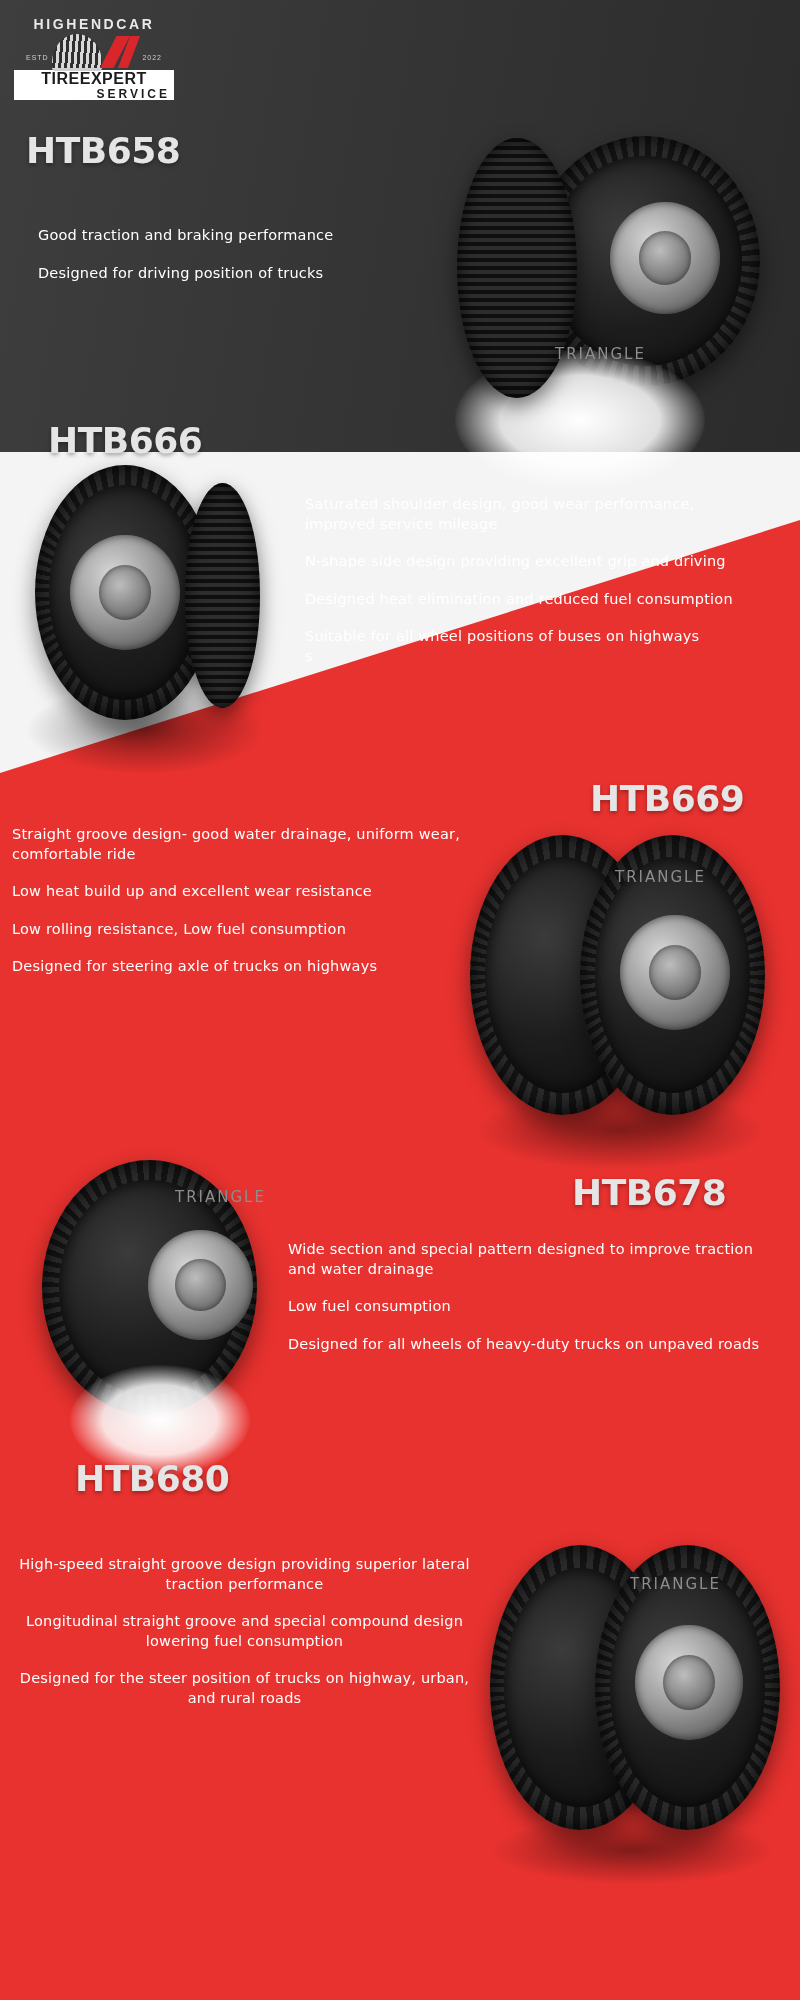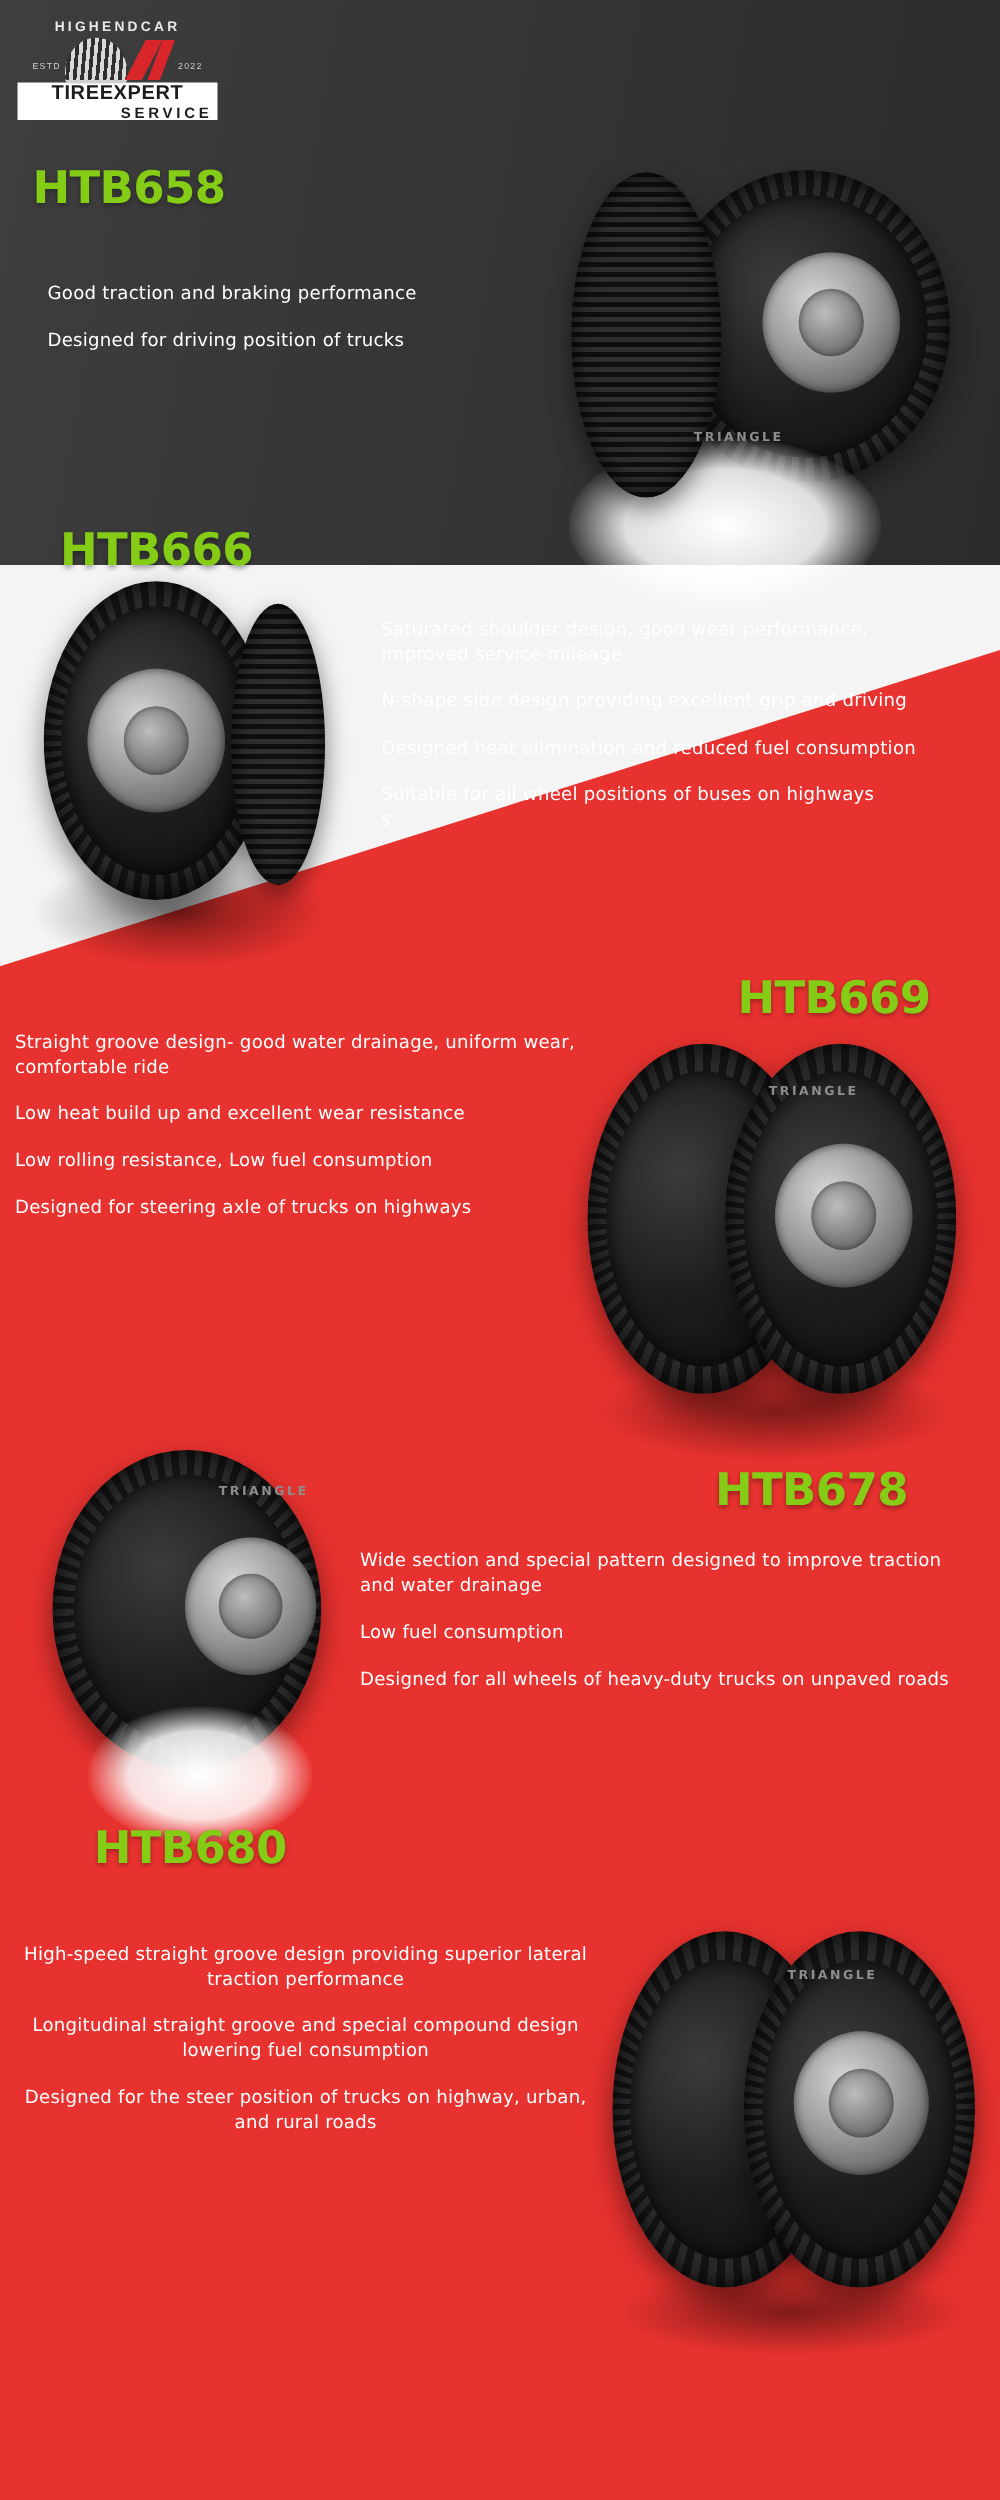--- a/index.html
+++ b/index.html
@@ -49,21 +49,21 @@
 
   
   .logo {
     position: absolute;
     left: 14px; top: 14px;
     width: 160px; height: 94px;
     z-index: 20;
   }
   .logo-top {
     color: #e9e9e9;
-    font-size: 11px;
+    font-size: 14px;
     letter-spacing: 2.6px;
     text-align: center;
     font-weight: bold;
     margin-top: 2px;
   }
   .logo-art {
     position: relative;
     height: 38px;
   }
   .logo-tire {
@@ -116,21 +116,21 @@
     font-size: 12px;
     letter-spacing: 3px;
     display: block;
     text-align: right;
   }
 
   
   .heading {
     position: absolute;
     z-index: 15;
-    color: #84cc16;
+    color: #e5e5e5;
     font-weight: bold;
     font-size: 36px;
     letter-spacing: -0.5px;
     font-family: "DejaVu Sans", sans-serif;
     text-shadow: 0 2px 4px rgba(0,0,0,.35);
   }
 
   
   .bullets {
     position: absolute;
@@ -197,23 +197,23 @@
   }
   .glow-ellipse {
     position: absolute;
     border-radius: 50%;
     background: radial-gradient(ellipse at center, #ffffff 0%, rgba(255,255,255,.85) 45%, rgba(255,255,255,0) 72%);
     z-index: 1;
   }
   .brand-text {
     position: absolute;
     color: #8d8d8d;
-    font-size: 10px;
+    font-size: 15px;
     letter-spacing: 2px;
-    font-weight: bold;
+    font-weight: normal;
     z-index: 4;
     font-family: "DejaVu Sans", sans-serif;
   }
 </style>
 </head>
 <body>
 
 <div class="page">
 
   <div class="bg-red"></div>

